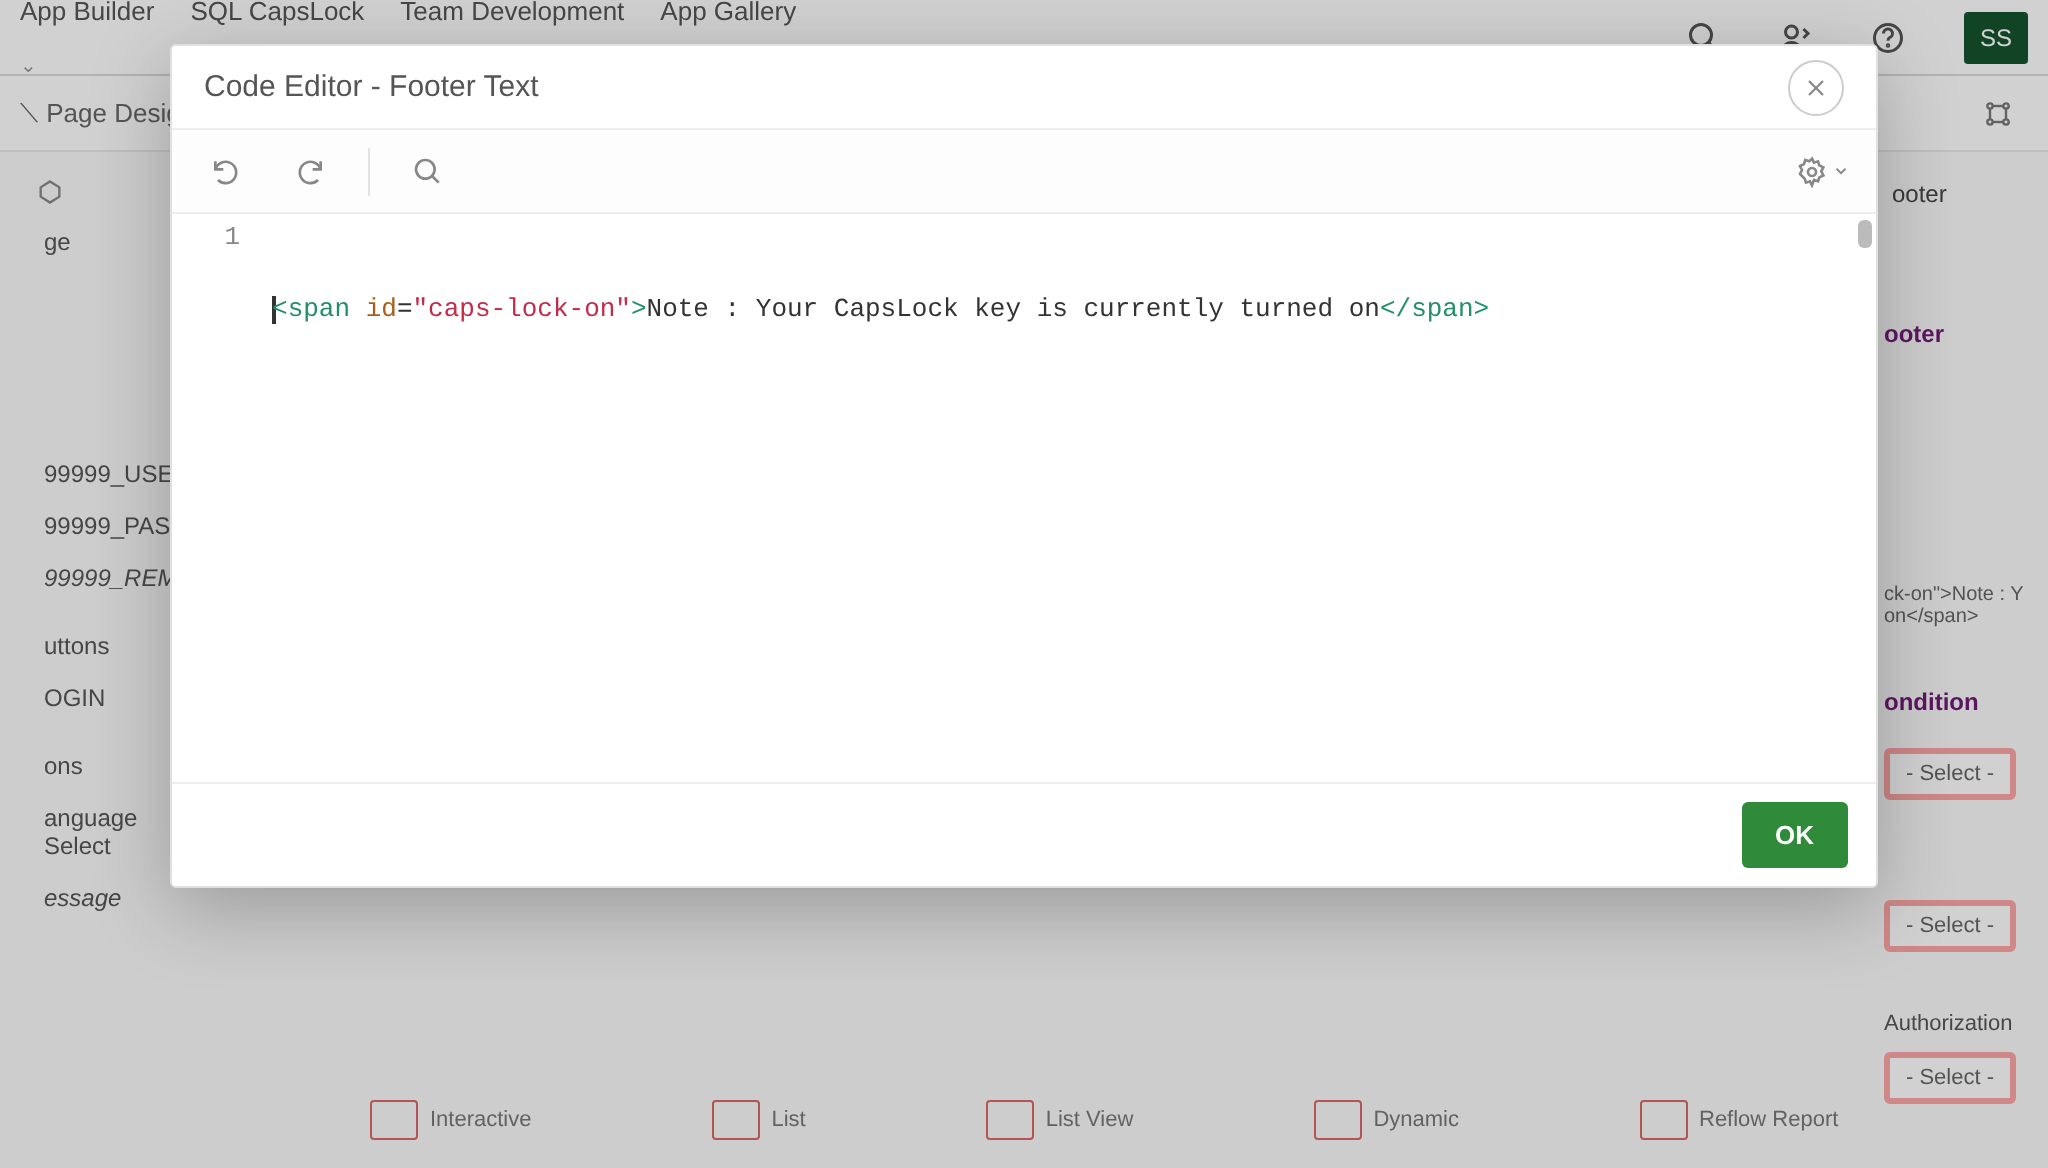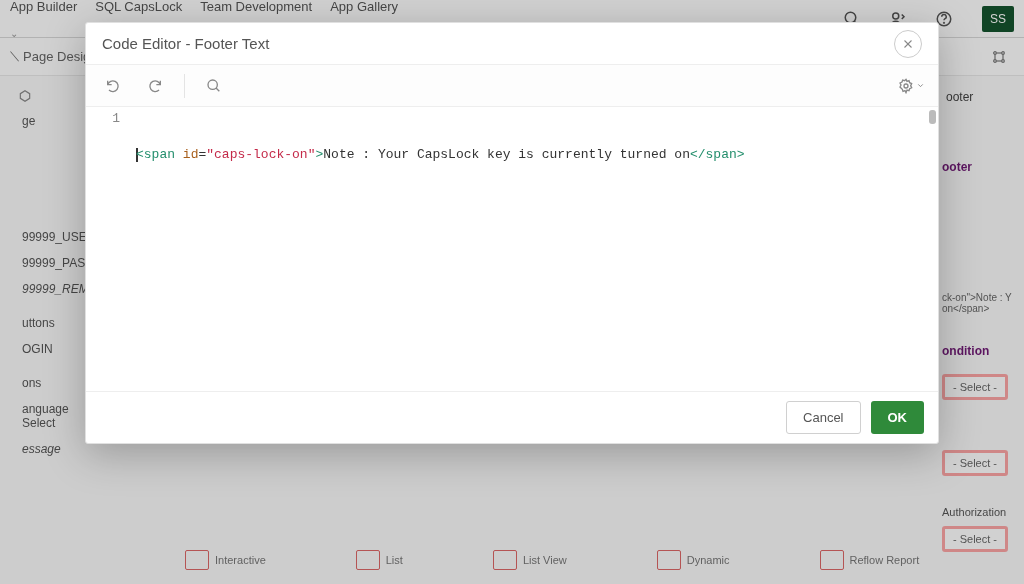--- a/index.html
+++ b/index.html
@@ -346,18 +346,17 @@
       <div class="gutter">
         <div>1</div>
       </div>
       <div class="code">
         <div class="code-line"><span class="cursor"></span><span class="tok-tag">&lt;</span><span class="tok-tag">span</span><span class="tok-attr"> id</span><span class="tok-text">=</span><span class="tok-str">"caps-lock-on"</span><span class="tok-tag">&gt;</span><span class="tok-text">Note : Your CapsLock key is currently turned on</span><span class="tok-tag">&lt;/</span><span class="tok-tag">span</span><span class="tok-tag">&gt;</span></div>
         <div class="editor-scrollbar"></div>
       </div>
     </div>
 
     <div class="modal-footer">
-      <button class="btn btn-cancel">Cancel</button>
       <button class="btn btn-ok">OK</button>
     </div>
 
   </div>
 </div>
 
 </body></html>

